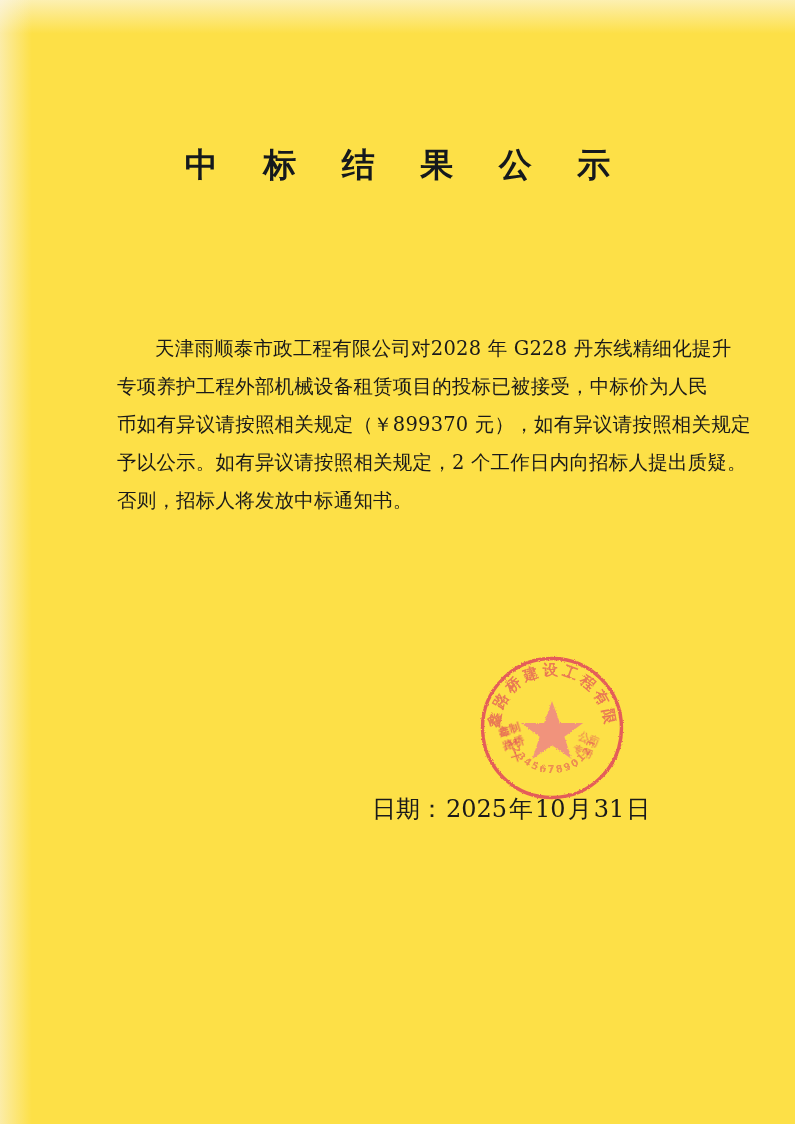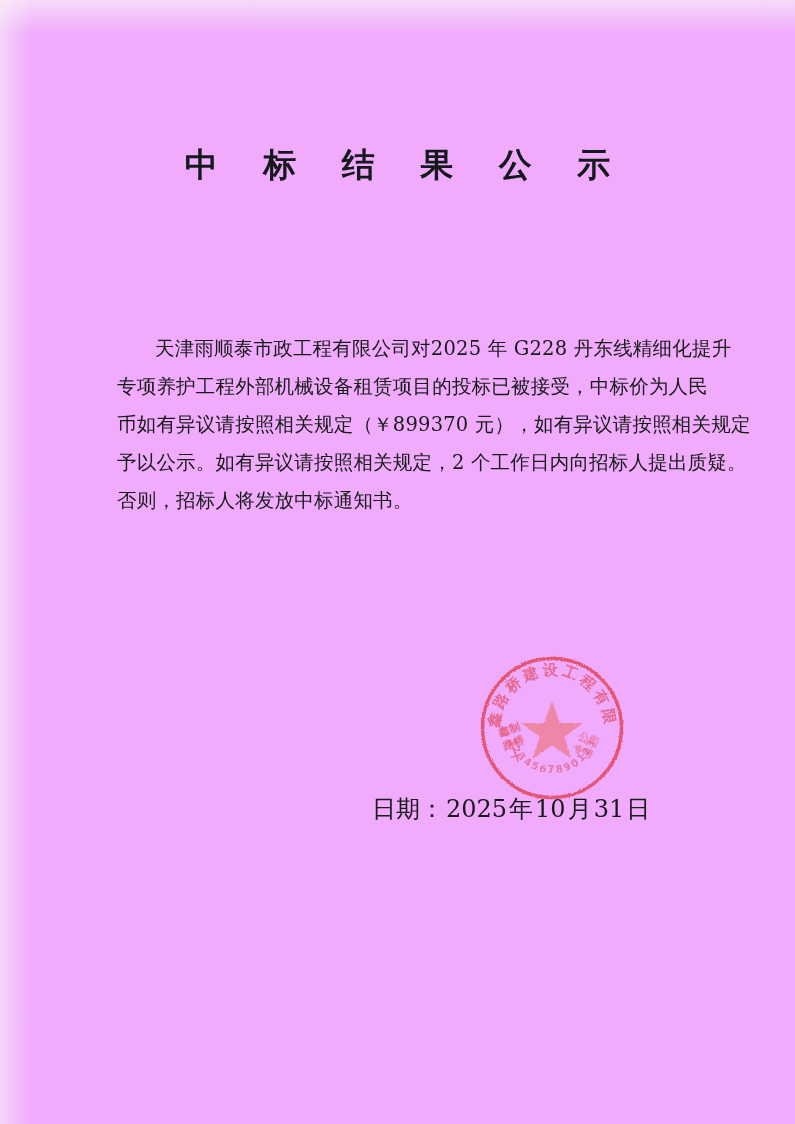--- a/index.html
+++ b/index.html
@@ -13,21 +13,21 @@
     font-family: "DejaVu Serif", "Liberation Serif", serif;
     color: #111111;
     overflow: hidden;
     position: relative;
   }
 
   
   .page {
     position: absolute;
     inset: 0;
-    background: #f0abfc;
+    background: #fde047;
   }
   .scan-tint {
     position: absolute;
     inset: 0;
     background:
       linear-gradient(90deg, rgba(250,246,246,0.55) 0%, rgba(255,255,255,0) 4%),
       linear-gradient(180deg, rgba(252,250,248,0.6) 0%, rgba(255,255,255,0) 3%);
     pointer-events: none;
   }
 
@@ -114,21 +114,21 @@
 <body>
 
 <div class="page">
   <div class="scan-tint"></div>
 
   <div class="doc-title">中 标 结 果 公 示</div>
 
   <div class="body-block">
 
     <div class="body-line indent">
-      <span class="u">天津雨顺泰市政工程有限公司</span><span>对</span><span class="u">2025 年 G228 丹东线精细化提升</span>
+      <span class="u">天津雨顺泰市政工程有限公司</span><span>对</span><span class="u">2028 年 G228 丹东线精细化提升</span>
     </div>
 
     <div class="body-line">
       <span class="u">专项养护工程外部机械设备租赁</span><span>项目的投标已被接受，中标价为人民</span>
     </div>
 
     <div class="body-line">
       <span>币</span><span class="u">如有异议请按照相关规定</span><span>（</span><span class="u">￥899370 元</span><span>），如有异议请按照相关规定</span>
     </div>
 

